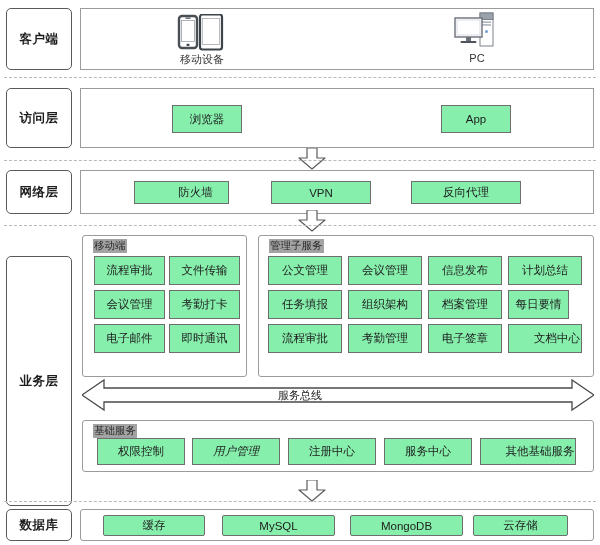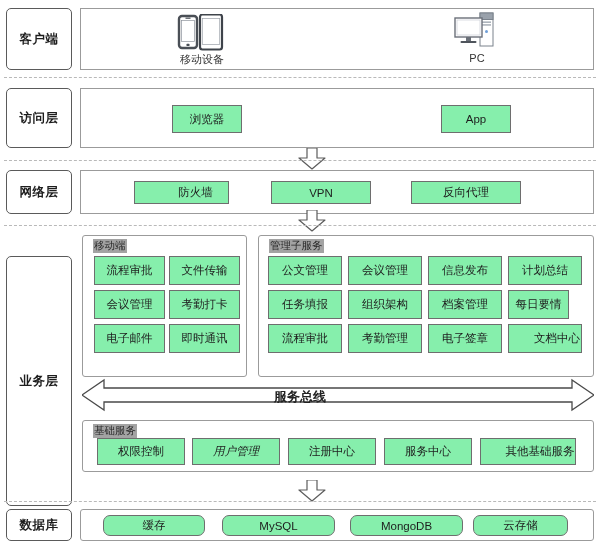--- a/index.html
+++ b/index.html
@@ -35,21 +35,21 @@
     background:#fff;
   }
   .node{
     box-sizing:border-box;
     border:1px solid #6e6e6e;
     background:#86efac;
     display:flex;align-items:center;justify-content:center;
     font-size:11.5px;color:#1d1d1d;
     white-space:nowrap;
   }
-  .node.rnd{border-radius:7px;}
+  .node.rnd{border-radius:2px;}
   .abs{position:absolute;}
 
   
   .group{
     position:absolute;
     box-sizing:border-box;
     border:1px solid #9b9b9b;
     border-radius:3px;
     background:#fff;
   }
@@ -66,23 +66,22 @@
   
   .icon-caption{
     position:absolute;
     font-size:11px;color:#333;
     text-align:center;white-space:nowrap;
   }
 
   
   .bus-label{
     position:absolute;
-    font-size:13px;color:#222;
+    font-size:11px;color:#222;
     white-space:nowrap;
-    font-weight:bold;
   }
 </style>
 </head>
 <body>
 
 <div id="page">
 
   <div class="lbl-box" style="left:6px;top:8px;width:66px;height:62px;">
     <span>客户端</span>
   </div>

